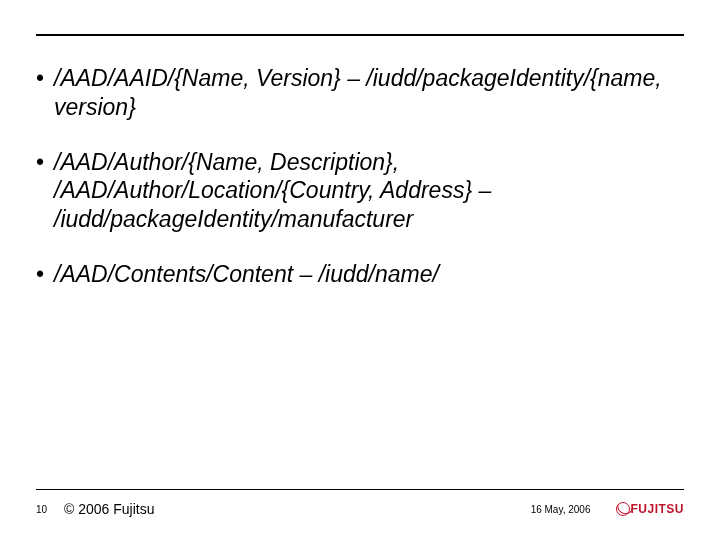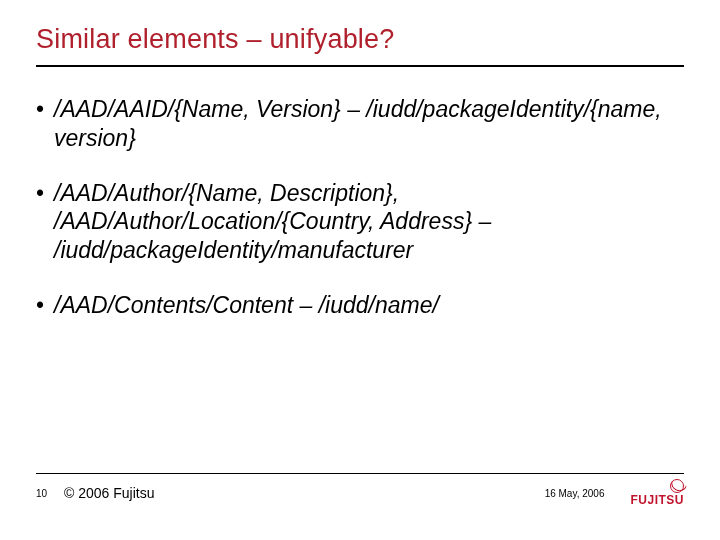--- a/index.html
+++ b/index.html
@@ -4,37 +4,36 @@
 <style>
   * { margin: 0; padding: 0; box-sizing: border-box; }
   html, body { width: 720px; height: 540px; background: #fff; font-family: Arial, Helvetica, sans-serif; color: #000; }
   .slide { width: 720px; height: 540px; position: relative; padding: 24px 36px 0 36px; }
   .title { color: #b0202c; font-size: 27px; font-weight: 400; letter-spacing: 0.2px; }
   .rule { border: none; border-top: 2px solid #000; margin-top: 10px; }
   .content { margin-top: 28px; }
   .bullet { font-size: 23px; line-height: 1.25; margin-bottom: 26px; display: flex; }
   .bullet .marker { width: 18px; flex: 0 0 18px; }
   .bullet .text { flex: 1; font-style: italic; }
-  .footer { position: absolute; left: 0; right: 0; bottom: 29px; height: 38px; }
+  .footer { position: absolute; left: 0; right: 0; bottom: 13px; height: 38px; }
   .footer-rule { border: none; border-top: 1px solid #000; margin: 0 36px 4px 36px; }
   .footer-row { display: flex; align-items: center; padding: 0 36px; height: 30px; }
   .pagenum { font-size: 10px; width: 22px; }
   .copyright { font-size: 14px; margin-left: 6px; }
   .center-title { position: absolute; left: 50%; transform: translateX(-50%); font-family: "Times New Roman", Times, serif; font-size: 14px; }
   .date { font-size: 10px; margin-left: auto; margin-right: 26px; }
-  .logo { display: flex; align-items: flex-end; gap: 0; flex-direction: column; }
+  .logo { display: flex; align-items: flex-start; gap: 0; }
   .logo-mark { width: 14px; height: 14px; border: 1.5px solid #c0142c; border-radius: 50%; position: relative; }
   .logo-mark::before { content: ""; position: absolute; width: 14px; height: 7px; border: 1.5px solid #c0142c; border-top: none; border-radius: 0 0 14px 14px; left: -1.5px; top: 3px; transform: rotate(20deg); }
   .logo-text { color: #c0142c; font-weight: bold; font-size: 12px; letter-spacing: 0.5px; font-family: Arial, sans-serif; }
 </style>
 </head>
 <body>
 
 <div class="slide">
-  <div class="title">Similar elements – unifyable?</div>
   <hr class="rule">
   <div class="content">
     <div class="bullet">
       <span class="marker">•</span>
       <span class="text">/AAD/AAID/{Name, Version} – /iudd/packageIdentity/{name, version}</span>
     </div>
     <div class="bullet">
       <span class="marker">•</span>
       <span class="text">/AAD/Author/{Name, Description}, /AAD/Author/Location/{Country, Address} – /iudd/packageIdentity/manufacturer</span>
     </div>

